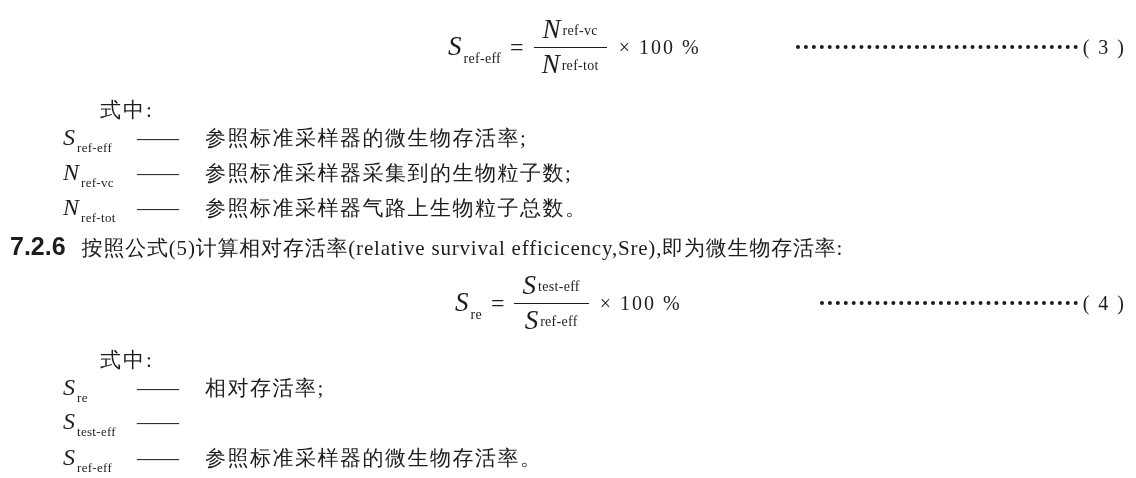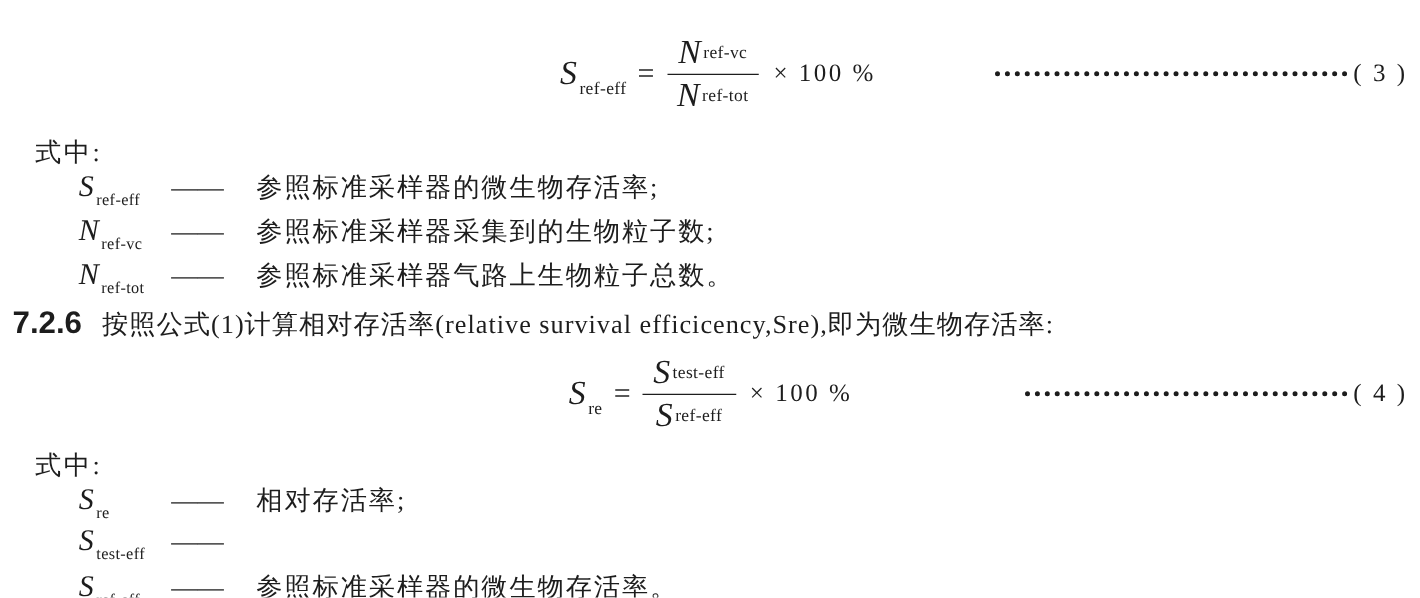--- a/index.html
+++ b/index.html
@@ -4,21 +4,21 @@
 <style>
   * { margin: 0; padding: 0; box-sizing: border-box; }
   html, body { background: #ffffff; }
   body {
     width: 1136px; height: 478px; overflow: hidden;
     font-family: "Liberation Serif", "DejaVu Serif", serif;
     color: #1d1d1d;
   }
   .page {
     width: 1136px; height: 478px;
-    padding-top: 24px;
+    padding-top: 12px;
     position: relative;
     font-size: 21px;
   }
 
   
   .eq-row {
     display: flex; align-items: center;
     padding-right: 10px;
   }
   .eq-row.eq3 { height: 70px; }
@@ -58,21 +58,21 @@
   .eq3 .eq-dots { margin-left: 95px; }
   .eq4 .eq-dots { margin-left: 138px; }
   .eq-num {
     font-size: 20px;
     white-space: pre;
     letter-spacing: 2px;
   }
 
   
   .where-label {
-    margin-left: 28px;
+    margin-left: 100px;
     font-size: 21px;
     letter-spacing: 2px;
     line-height: 28px;
   }
   .where-label.w1 { margin-top: 14px; }
   .where-label.w2 { margin-top: 10px; }
 
   
   .def-row {
     display: flex;
@@ -141,21 +141,21 @@
     <span class="def-desc">参照标准采样器采集到的生物粒子数;</span>
   </div>
   <div class="def-row">
     <span class="def-sym"><i class="var">N</i><span class="msub">ref-tot</span></span>
     <span class="def-dash">——</span>
     <span class="def-desc">参照标准采样器气路上生物粒子总数。</span>
   </div>
 
   <div class="clause">
     <span class="clause-number">7.2.6</span>
-    <span class="clause-text">按照公式(1)计算相对存活率(relative survival efficicency,Sre),即为微生物存活率:</span>
+    <span class="clause-text">按照公式(5)计算相对存活率(relative survival efficicency,Sre),即为微生物存活率:</span>
   </div>
 
   <div class="eq-row eq4">
     <span class="formula">
       <span><i class="var">S</i><span class="msub">re</span></span>
       <span class="eq-sign">=</span>
       <span class="frac">
         <span class="num">
             <i class="var">S</i>
             <span class="msub">test-eff</span>

